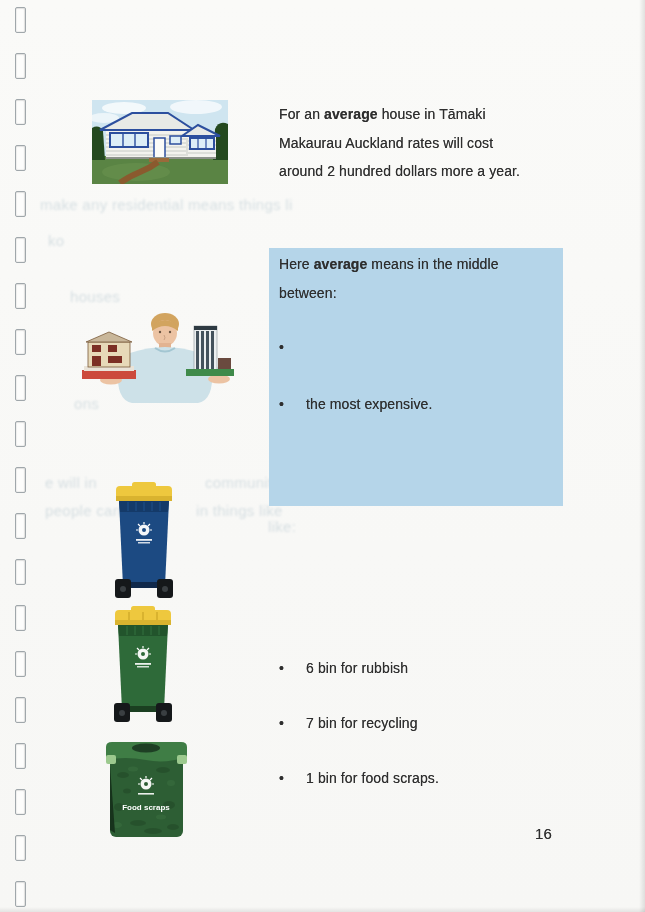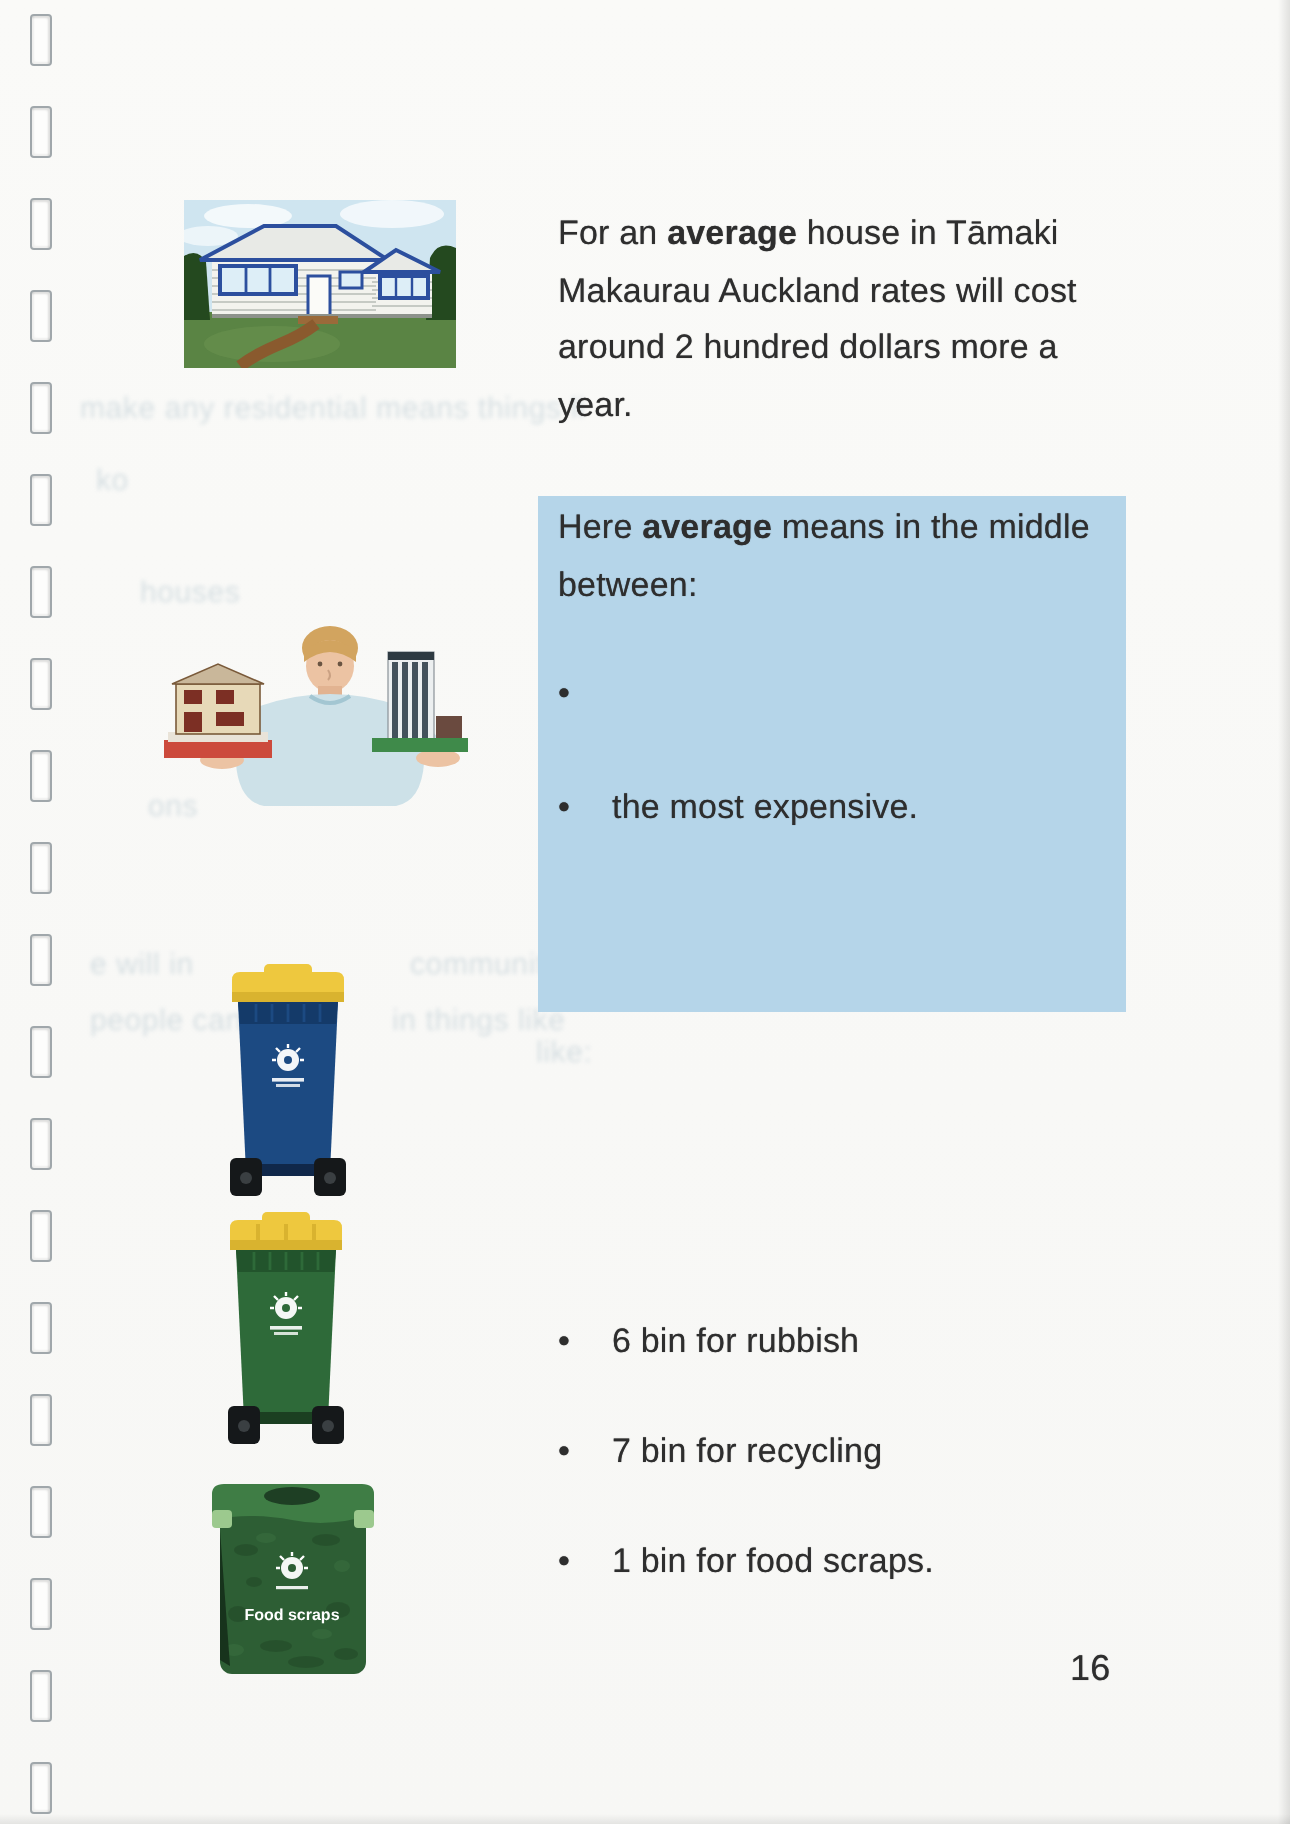--- a/index.html
+++ b/index.html
@@ -12,36 +12,36 @@
   
   .edge-right{position:absolute;top:0;right:0;width:6px;height:100%;
     background:linear-gradient(to right,rgba(0,0,0,0),rgba(0,0,0,0.10));}
   .edge-bottom{position:absolute;bottom:0;left:0;width:100%;height:5px;
     background:linear-gradient(to bottom,rgba(0,0,0,0),rgba(0,0,0,0.08));}
   
   .hole{position:absolute;left:15px;width:9px;height:24px;
     background:#fdfdfc;border:1px solid #a0a7ab;border-radius:2px;
     box-shadow:inset -1px 1px 1px rgba(0,0,0,0.12), inset 1px -1px 1px rgba(0,0,0,0.06);}
   
-  .txt{font-size:17px;line-height:28.5px;letter-spacing:0.1px;
+  .txt{font-size:14px;line-height:28.5px;letter-spacing:0.1px;
     text-shadow:0 0 0.4px rgba(40,40,40,0.7);}
   .p1{position:absolute;left:279px;top:86px;width:262px;}
   .p2{position:absolute;left:279px;top:528px;width:262px;}
   b{font-weight:700;}
   .hlbox{position:absolute;left:269px;top:248px;width:294px;height:258px;
     background:#b5d5e9;padding:2px 10px;box-sizing:border-box;}
   .hlbox p{margin:0;}
   .hl-item1{margin-top:26px !important;}
   .hl-and{margin-top:24px !important;}
   .hl-item2{margin-top:28px !important;}
   .brow{display:flex;align-items:flex-start;}
   .bdot{width:27px;flex:none;}
   .babs{position:absolute;left:279px;width:280px;}
   .b1{top:640px;} .b2{top:695px;} .b3{top:750px;}
-  .pagenum{position:absolute;left:535px;top:820px;font-size:18px;}
+  .pagenum{position:absolute;left:535px;top:820px;font-size:15px;}
   
   .illus{position:absolute;}
   .house{left:92px;top:100px;}
   .person{left:78px;top:308px;}
   .bin-blue{left:110px;top:482px;}
   .bin-green{left:108px;top:606px;}
   .bin-food{left:103px;top:735px;}
   
   .bleed{position:absolute;font-size:15px;color:#9db4c0;opacity:0.38;
     filter:blur(1.1px);white-space:pre;letter-spacing:0.3px;z-index:0;}

